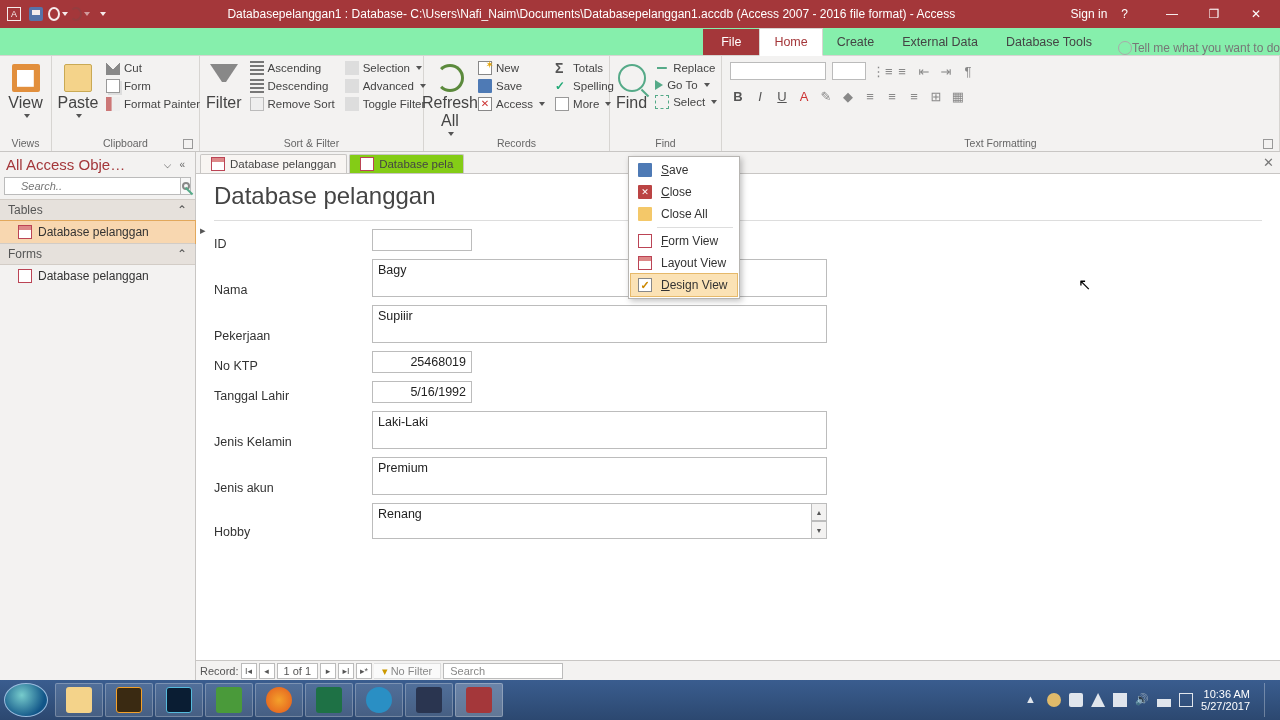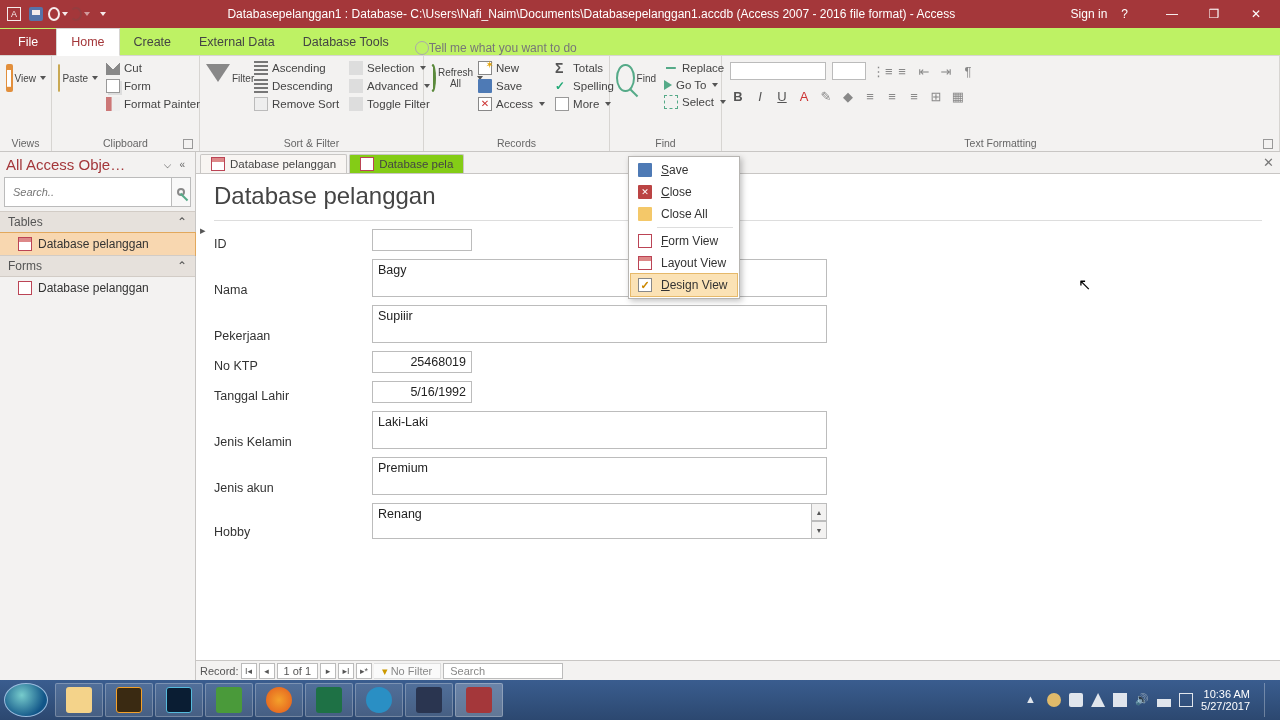--- a/index.html
+++ b/index.html
@@ -8,34 +8,34 @@
 
 .titlebar { height:28px; background:#a4373a; color:#fff; display:flex; align-items:center; padding:0 4px; }
 .titlebar .qat { display:flex; gap:2px; align-items:center; }
 .titlebar .qat .qbtn { width:20px; height:20px; display:flex; align-items:center; justify-content:center; opacity:.9; }
 .titlebar .title { flex:1; text-align:center; font-size:12px; }
 .titlebar .right { display:flex; align-items:center; gap:14px; }
 .titlebar .win { display:flex; gap:2px; margin-left:10px; }
 .titlebar .win .wbtn { width:40px; height:24px; display:flex; align-items:center; justify-content:center; }
 
 
-.ribbontabs { height:28px; background:#bef264; display:flex; align-items:flex-end; border-bottom:1px solid #d7d5d2; }
+.ribbontabs { height:28px; background:#86efac; display:flex; align-items:flex-end; border-bottom:1px solid #d7d5d2;justify-content:flex-end; }
 .ribbontabs .rtab { padding:6px 14px; font-size:12.5px; color:#444; cursor:pointer; }
 .ribbontabs .rtab.file { background:#a4373a; color:#fff; padding:6px 18px; }
 .ribbontabs .rtab.active { background:#fff; border:1px solid #d7d5d2; border-bottom:1px solid #fff; margin-bottom:-1px; color:#a4373a; }
 .ribbontabs .tell { margin-left:12px; display:flex; align-items:center; color:#777; font-size:12px; gap:0; }
 .ribbontabs .tell .bulb { width:14px; height:14px; border:1px solid #aaa; border-radius:50%; position:relative; }
 
 
 .ribbon { height:96px; background:#f3f2f1; border-bottom:1px solid #c8c6c4; display:flex; }
 .rgroup { border-right:1px solid #d7d5d2; padding:2px 6px 0; display:flex; flex-direction:column; justify-content:space-between; }
 .rgroup .glabel { font-size:10.5px; color:#666; text-align:center; padding:1px 0 2px; position:relative; }
 .rgroup .glabel .launcher { position:absolute; right:0; bottom:2px; width:10px; height:10px; border:1px solid #999; }
 .rgroup .gmain { display:flex; gap:6px; flex:1; align-items:flex-start; padding-top:2px; }
-.bigbtn { width:40px; display:flex; flex-direction:row; align-items:center; gap:2px; font-size:10px; color:#444; padding-top:4px; }
+.bigbtn { width:40px; display:flex; flex-direction:column; align-items:center; gap:2px; font-size:16px; color:#444; padding-top:4px; }
 .bigbtn .ico32 { width:28px; height:28px; }
 .stack { display:flex; flex-direction:column; gap:2px; }
 .sbtn { display:flex; align-items:center; gap:4px; font-size:11.5px; color:#444; padding:1px 2px; white-space:nowrap; }
 .ico16 { width:14px; height:14px; display:inline-block; }
 .ico32 { display:inline-block; }
 .dd { width:0; height:0; border-left:3px solid transparent; border-right:3px solid transparent; border-top:4px solid #555; display:inline-block; margin-left:2px; vertical-align:middle;}
 
 
 .i-save { background:#4e7ab5; border-radius:2px; position:relative; }
 .i-save::after{content:"";position:absolute;inset:3px 3px 6px 3px;background:#fff;}
@@ -70,21 +70,21 @@
 .i-check{background:#fff;border:1px solid #888;position:relative;}
 .i-check::after{content:"✓";color:#c80;position:absolute;inset:0;font-size:11px;text-align:center;line-height:12px;font-weight:bold;}
 
 
 .mainarea { position:absolute; top:152px; left:0; right:0; bottom:40px; display:flex; }
 .navpane { width:196px; background:#f3f2f1; border-right:1px solid #c8c6c4; display:flex; flex-direction:column; }
 .navhead { display:flex; align-items:center; padding:4px 6px; font-size:15px; color:#a4373a; }
 .navhead .txt{flex:1; font-weight:400;}
 .navhead .arr{font-size:10px;color:#666;margin:0 4px;}
 .navsearch{display:flex;margin:0 4px 4px;}
-.navsearch input{flex:1;border:1px solid #bbb;border-right:none;padding:1px 8px;font-size:11px;font-style:italic;color:#888;height:30px;}
+.navsearch input{flex:1;border:1px solid #bbb;border-right:none;padding:1px 16px;font-size:11px;font-style:italic;color:#888;height:18px;}
 .navsearch .sbtn2{width:20px;border:1px solid #bbb;background:#f8f8f8;display:flex;align-items:center;justify-content:center;}
 .catlabel{background:#e6e1dc;padding:3px 8px;font-size:12px;color:#555;display:flex;justify-content:space-between;align-items:center;border-top:1px solid #d2ccc6;border-bottom:1px solid #d2ccc6;}
 .navitem{display:flex;align-items:center;gap:6px;padding:4px 8px 4px 18px;font-size:12px;color:#333;}
 .navitem.sel{background:#f8d7b0;outline:1px solid #e2a85c;}
 
 
 .docarea{flex:1;display:flex;flex-direction:column;background:#fff;position:relative;}
 .doctabs{height:22px;background:#f3f2f1;border-bottom:1px solid #c8c6c4;display:flex;align-items:flex-end;padding-left:4px;position:relative;}
 .doctab{display:flex;align-items:center;gap:5px;background:#f8f5f2;border:1px solid #c8c6c4;border-bottom:none;padding:2px 10px;font-size:11.5px;color:#444;margin-right:2px;border-radius:2px 2px 0 0;}
 .doctab.active{background:#84cc16;}

